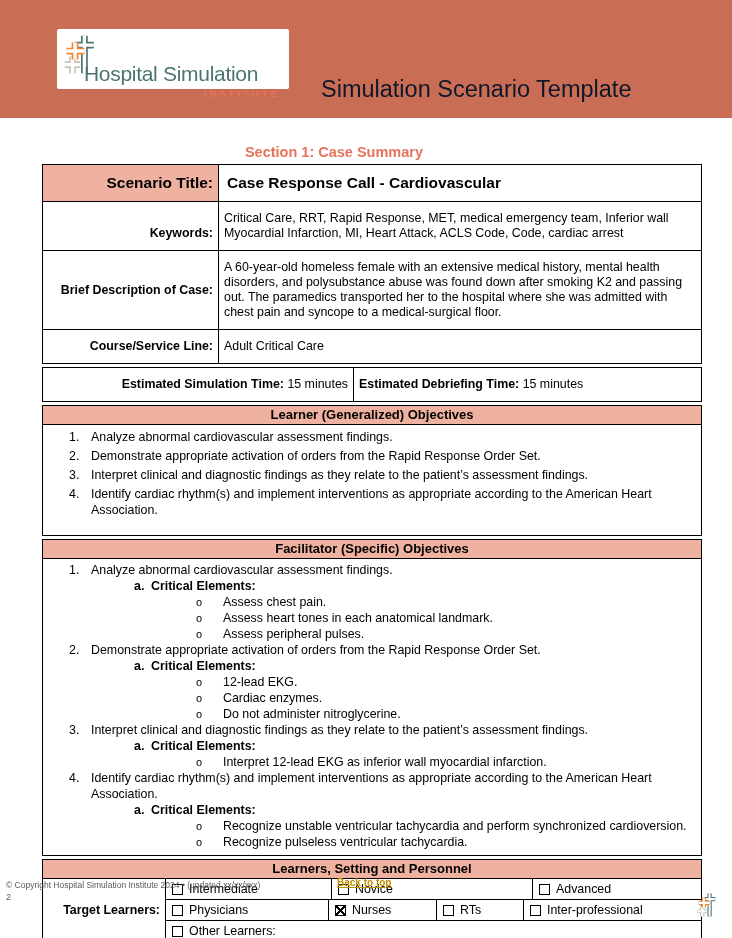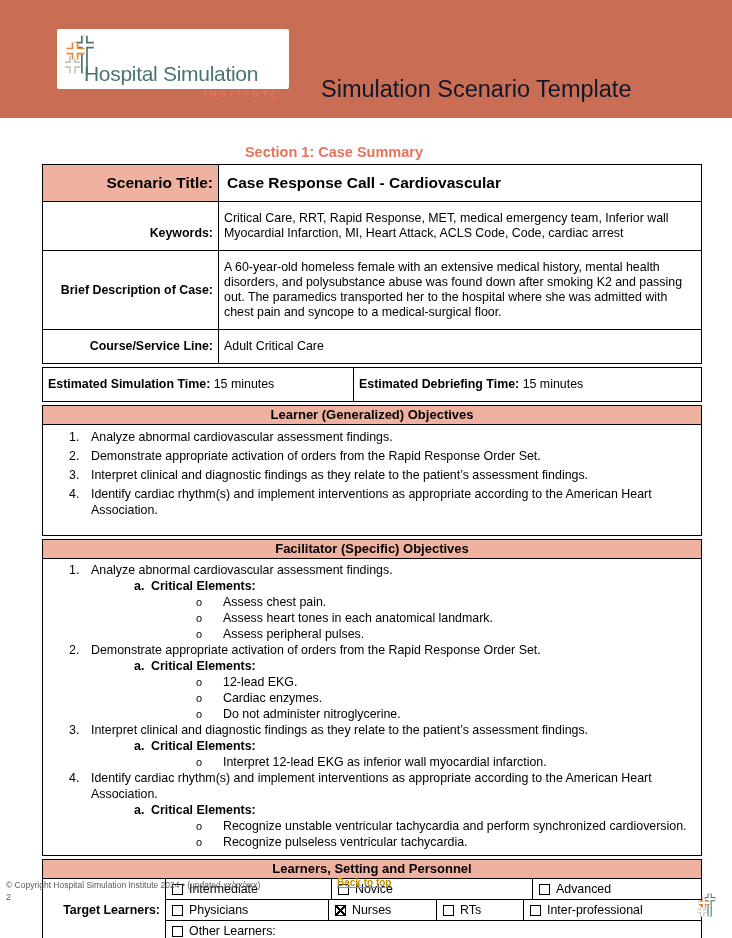--- a/index.html
+++ b/index.html
@@ -28,21 +28,21 @@
   td{border:1px solid #000;font-size:12.4px;line-height:15px;padding:9px 5px;vertical-align:middle;box-sizing:border-box;}
   .lblcol{width:176px;}
   td.lbl{text-align:right;font-weight:bold;padding-right:5px;}
   td.bigcell{font-size:15.5px;font-weight:bold;line-height:18px;height:34px;}
   td.salmon{background:var(--band);}
   tr.kw td{vertical-align:bottom;height:30px;}
   tr.brief td{height:62px;}
   tr.course td{height:22px;}
   .times{margin-top:3px;}
   .times td{height:19px;vertical-align:middle;}
-  .times .c1{width:311px;}
+  .times .c1{width:311px;text-align:right;}
   .band{margin-top:3px;width:660px;box-sizing:border-box;border:1px solid #000;background:var(--band);
     text-align:center;font-size:13px;font-weight:bold;line-height:16px;padding:1px 0;}
   .objbody{width:660px;box-sizing:border-box;border:1px solid #000;border-top:none;}
   .objbody.lo{padding:4px 0 14px 0;}
   .objbody.fo{padding:3px 0 5px 0;}
   .li{display:flex;font-size:12.4px;line-height:16px;}
   .lo .li{margin-bottom:3px;}
   .li .n{flex:0 0 22px;margin-left:26px;}
   .li.sub .n{flex:0 0 17px;margin-left:91px;font-weight:bold;}
   .li.sub .t{font-weight:bold;}

